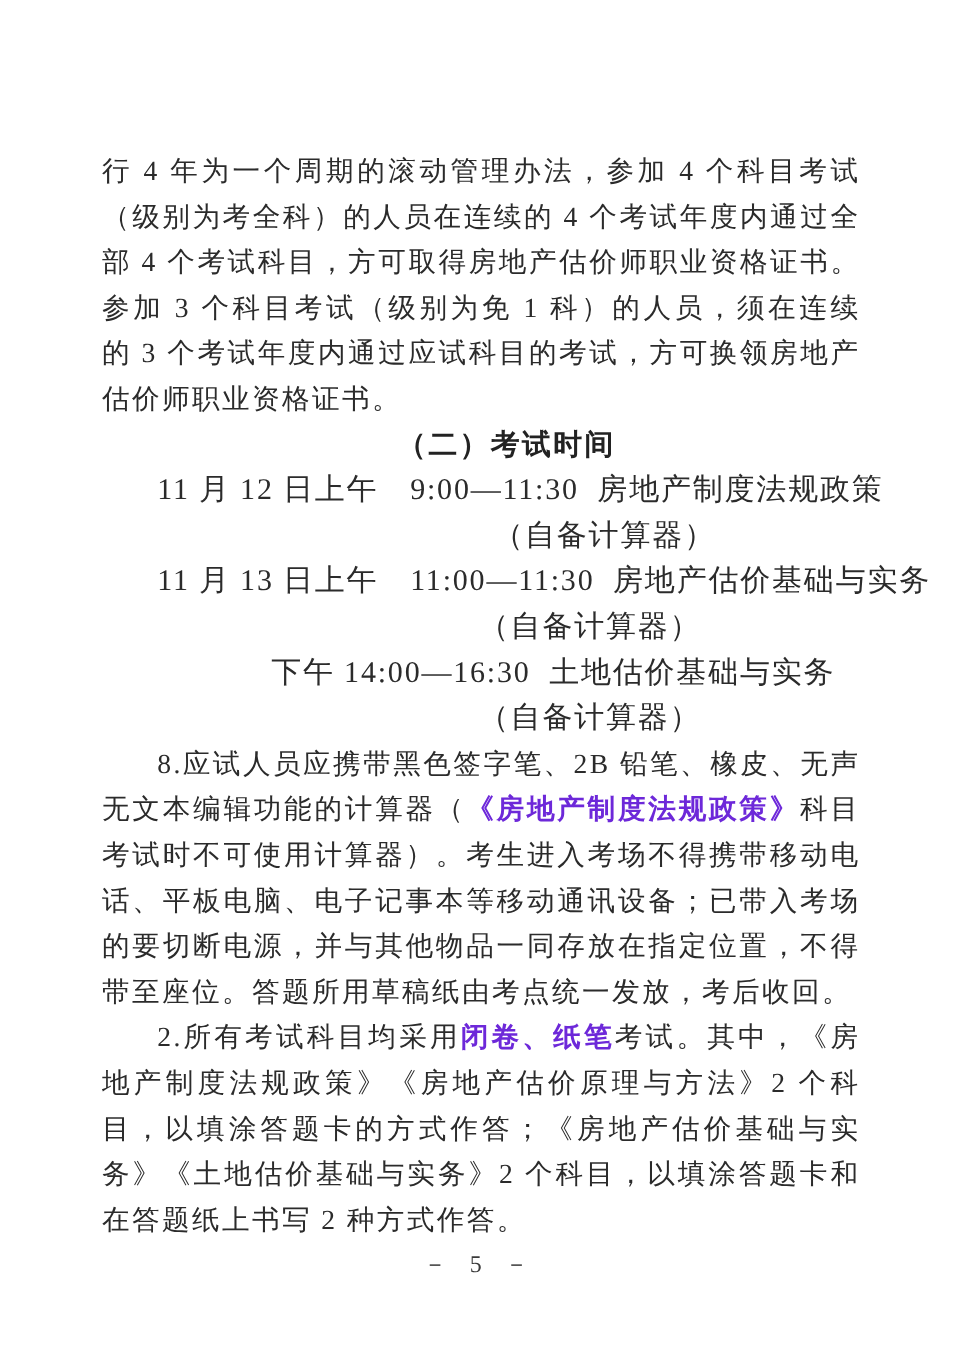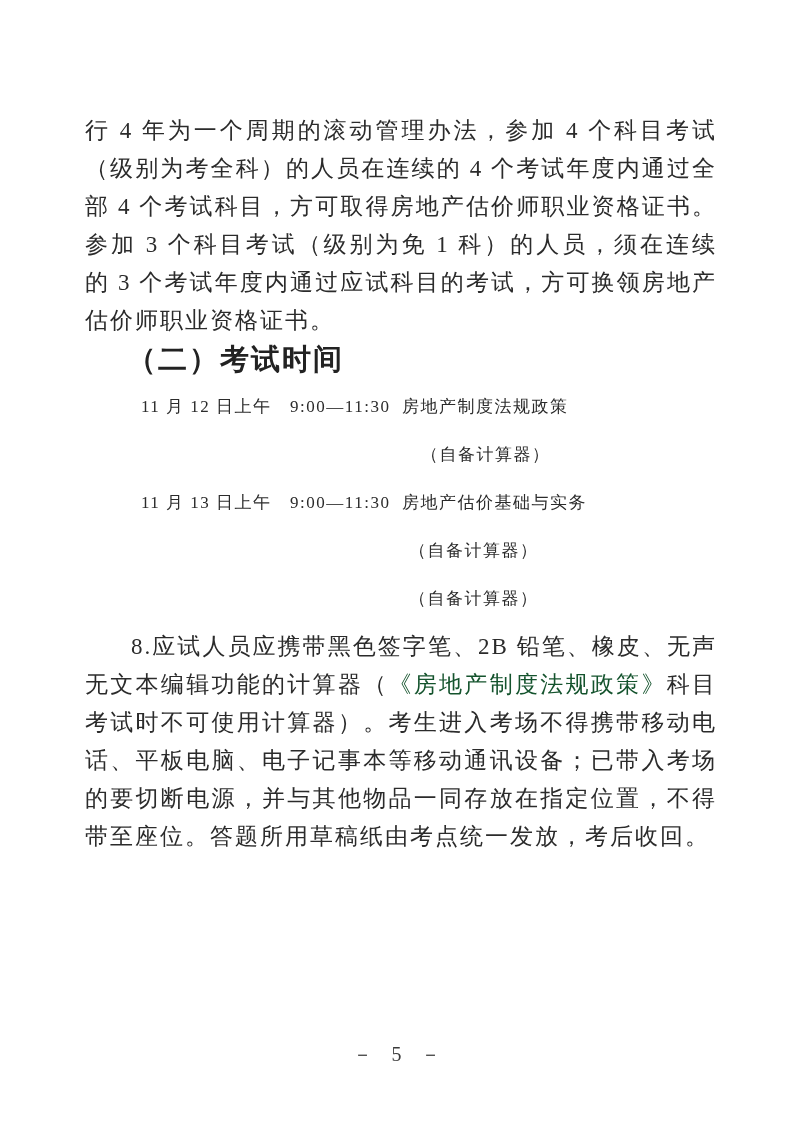--- a/index.html
+++ b/index.html
@@ -13,56 +13,57 @@
     height: 1130px;
     background: #ffffff;
     overflow: hidden;
     font-family: "Liberation Serif", "DejaVu Serif", serif;
     color: #2b2b2b;
   }
   .content {
     position: absolute;
     left: 85px;
     width: 632px;
-    top: 112px;
+    top: 124px;
   }
   .para {
     font-size: 23px;
     line-height: 38px;
     letter-spacing: 2px;
     text-align: justify;
     text-justify: inter-character;
     margin: 0;
   }
   .para.indent {
     text-indent: 2em;
   }
   .heading {
-    font-size: 29px;
+    font-size: 24px;
     line-height: 38px;
     letter-spacing: 2px;
     font-weight: bold;
     color: #222222;
     padding-left: 42px;
     margin: 0;
+    text-align: center;
   }
   .sched-row {
-    font-size: 17px;
+    font-size: 25px;
     line-height: 38px;
     letter-spacing: 1.5px;
     white-space: pre;
-    margin: 10px;
+    margin: 0;
   }
   .ind-date   { padding-left: 46px; }
   .ind-pm     { padding-left: 141px; }
   .ind-calc-a { padding-left: 326px; }
   .ind-calc-b { padding-left: 314px; }
   .em-bold {
-    font-weight: normal;
-    color: #14532d;
+    font-weight: bold;
+    color: #6d28d9;
   }
   .footer-pagenum {
     position: absolute;
     top: 1040px;
     left: 0;
     width: 100%;
     text-align: center;
     font-size: 20px;
     line-height: 28px;
     letter-spacing: 7px;
@@ -74,24 +75,26 @@
 
 <div class="page">
   <div class="content">
 
     <p class="para">行 4 年为一个周期的滚动管理办法，参加 4 个科目考试（级别为考全科）的人员在连续的 4 个考试年度内通过全部 4 个考试科目，方可取得房地产估价师职业资格证书。参加 3 个科目考试（级别为免 1 科）的人员，须在连续的 3 个考试年度内通过应试科目的考试，方可换领房地产估价师职业资格证书。</p>
 
     <p class="heading">（二）考试时间</p>
 
     <div class="sched-row ind-date">11 月 12 日上午　9:00—11:30  房地产制度法规政策</div>
     <div class="sched-row ind-calc-a">（自备计算器）</div>
-    <div class="sched-row ind-date">11 月 13 日上午　9:00—11:30  房地产估价基础与实务</div>
+    <div class="sched-row ind-date">11 月 13 日上午　11:00—11:30  房地产估价基础与实务</div>
     <div class="sched-row ind-calc-b">（自备计算器）</div>
+    <div class="sched-row ind-pm">下午 14:00—16:30  土地估价基础与实务</div>
     <div class="sched-row ind-calc-b">（自备计算器）</div>
 
 
     <p class="para indent"><span>8.应试人员应携带黑色签字笔、2B 铅笔、橡皮、无声无文本编辑功能的计算器（</span><span class="em-bold">《房地产制度法规政策》</span><span>科目考试时不可使用计算器）。考生进入考场不得携带移动电话、平板电脑、电子记事本等移动通讯设备；已带入考场的要切断电源，并与其他物品一同存放在指定位置，不得带至座位。答题所用草稿纸由考点统一发放，考后收回。</span></p>
 
+    <p class="para indent"><span>2.所有考试科目均采用</span><span class="em-bold">闭卷、纸笔</span><span>考试。其中，《房地产制度法规政策》《房地产估价原理与方法》2 个科目，以填涂答题卡的方式作答；《房地产估价基础与实务》《土地估价基础与实务》2 个科目，以填涂答题卡和在答题纸上书写 2 种方式作答。</span></p>
 
   </div>
 
   <div class="footer-pagenum">－ 5 －</div>
 </div>
 
 </body></html>

